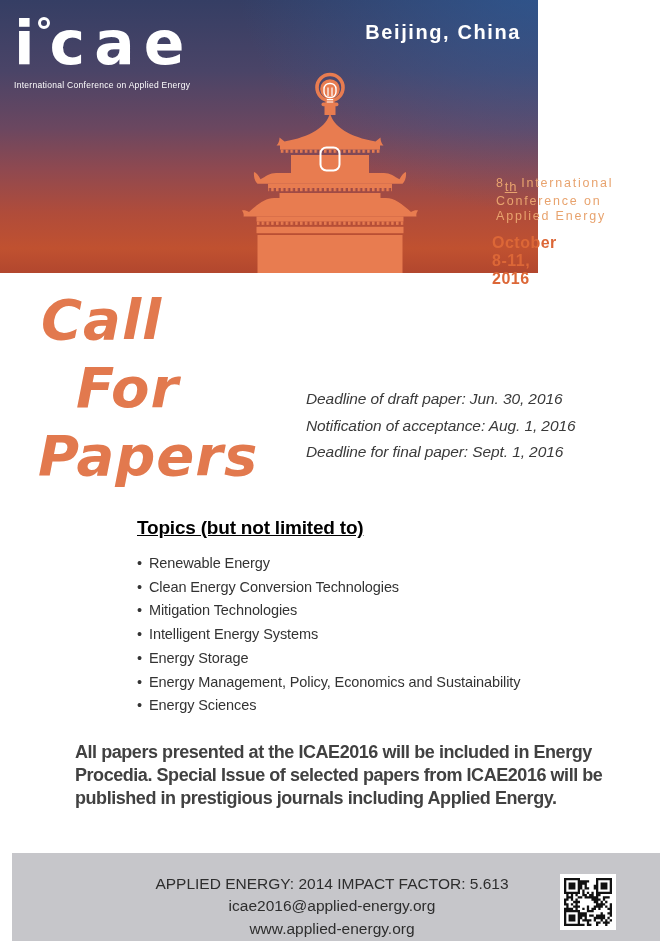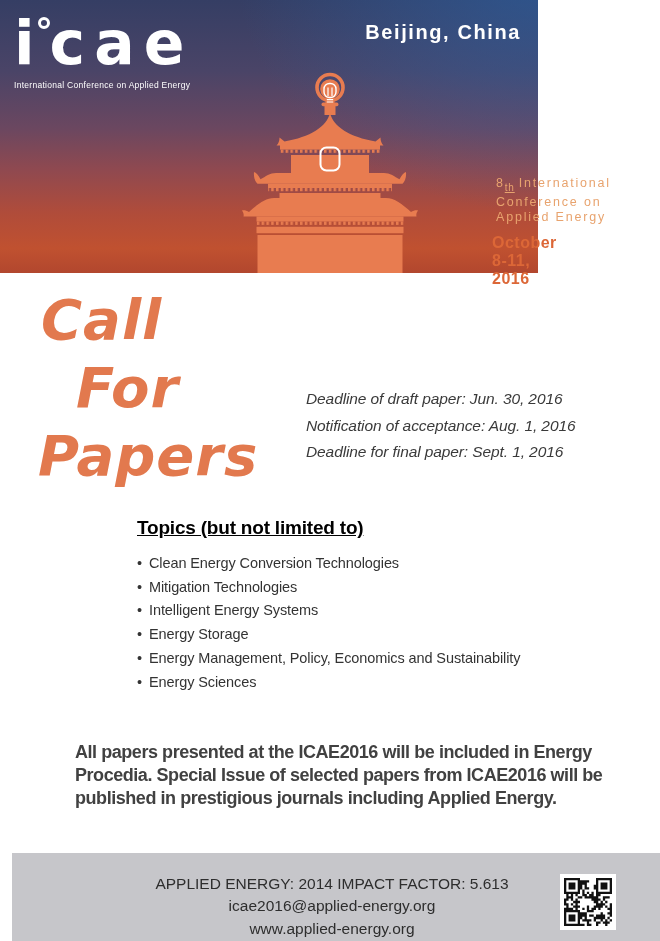--- a/index.html
+++ b/index.html
@@ -12,21 +12,21 @@
       radial-gradient(ellipse 520px 400px at 102% -10%, rgba(44,96,160,0.70) 0%, rgba(44,96,160,0) 60%),
       linear-gradient(180deg,#353E64 0%,#4A4467 26%,#6B4760 47%,#8F4950 62%,#B04C3A 78%,#C05130 91%,#B2472E 100%);}
   .logo{position:absolute;left:14px;top:10px;color:#fff;}
   .logo-word{font-family:"DejaVu Sans",sans-serif;font-weight:700;font-size:60px;letter-spacing:9px;line-height:1.1;}
   .logo-ring{display:inline-block;width:6px;height:6px;border:3px solid #fff;border-radius:50%;
              vertical-align:top;margin:7px 0 0 -6px;}
   .logo-tagline{margin-top:4px;font-size:8.5px;letter-spacing:0.28px;font-weight:500;}
   .location{position:absolute;top:21px;right:17px;color:#fff;font-weight:700;font-size:20px;letter-spacing:1.6px;}
   .conf{position:absolute;left:496px;top:176px;color:#E8A36E;font-size:12.5px;letter-spacing:1.8px;
         line-height:15px;font-weight:500;}
-  .conf sub{font-size:10px;letter-spacing:0.8px;text-decoration:underline;}
+  .conf sub{font-size:13px;letter-spacing:0.8px;text-decoration:underline;}
   .conf .rest{margin-left:4px;}
   .dates{position:absolute;left:492px;top:234px;color:#DC6737;font-weight:700;font-size:16px;letter-spacing:0.5px;}
   .pagoda{position:absolute;left:180px;top:60px;width:300px;height:213px;}
 
   
   .cfp{position:absolute;left:38px;top:286px;color:#E2794E;font-family:"DejaVu Sans",sans-serif;
        font-weight:700;font-style:italic;font-size:56px;line-height:68px;letter-spacing:1px;}
   .cfp .l1{margin-left:3px;}
   .cfp .l2{margin-left:38px;}
   .cfp .l3{margin-left:0;}
@@ -124,20 +124,21 @@
 
   <div class="deadlines">
     <div>Deadline of draft paper: Jun. 30, 2016</div>
     <div>Notification of acceptance: Aug. 1, 2016</div>
     <div>Deadline for final paper: Sept. 1, 2016</div>
   </div>
 
   <div class="topics">
     <div class="topics-heading">Topics (but not limited to)</div>
     <ul class="topics-list">
+      <li>Renewable Energy</li>
       <li>Clean Energy Conversion Technologies</li>
       <li>Mitigation Technologies</li>
       <li>Intelligent Energy Systems</li>
       <li>Energy Storage</li>
       <li>Energy Management, Policy, Economics and Sustainability</li>
       <li>Energy Sciences</li>
     </ul>
   </div>
 
   <div class="statement">

